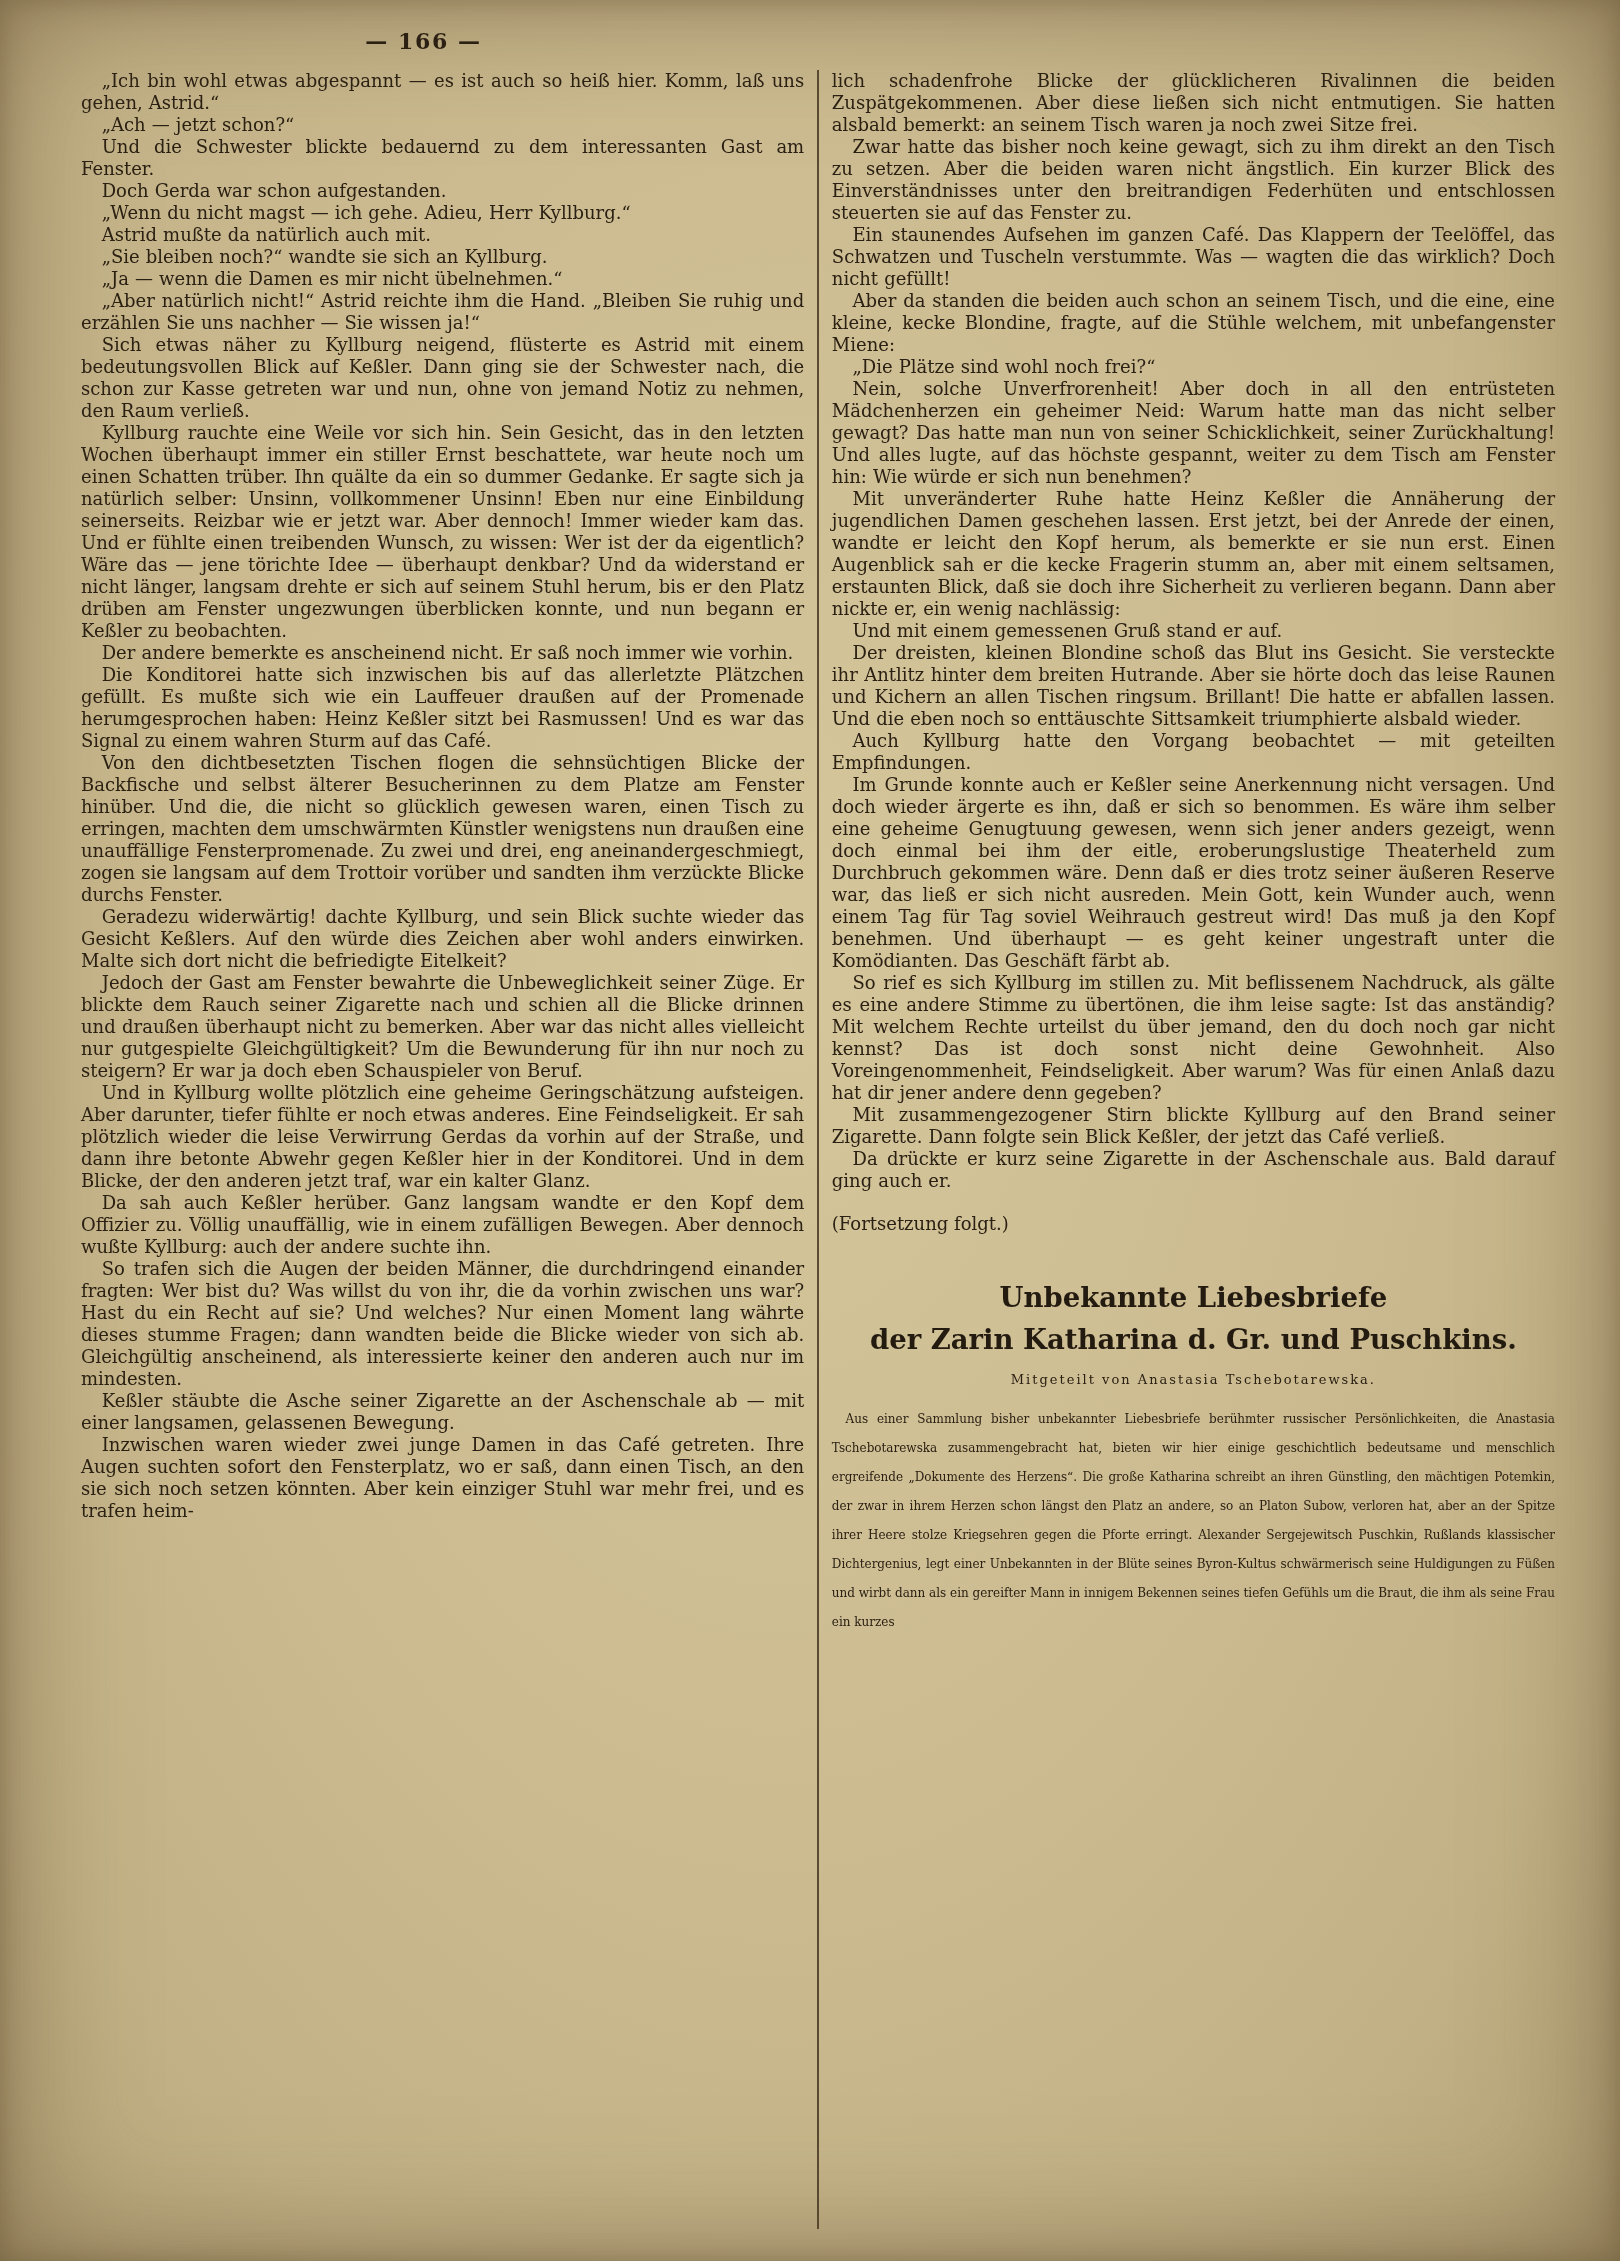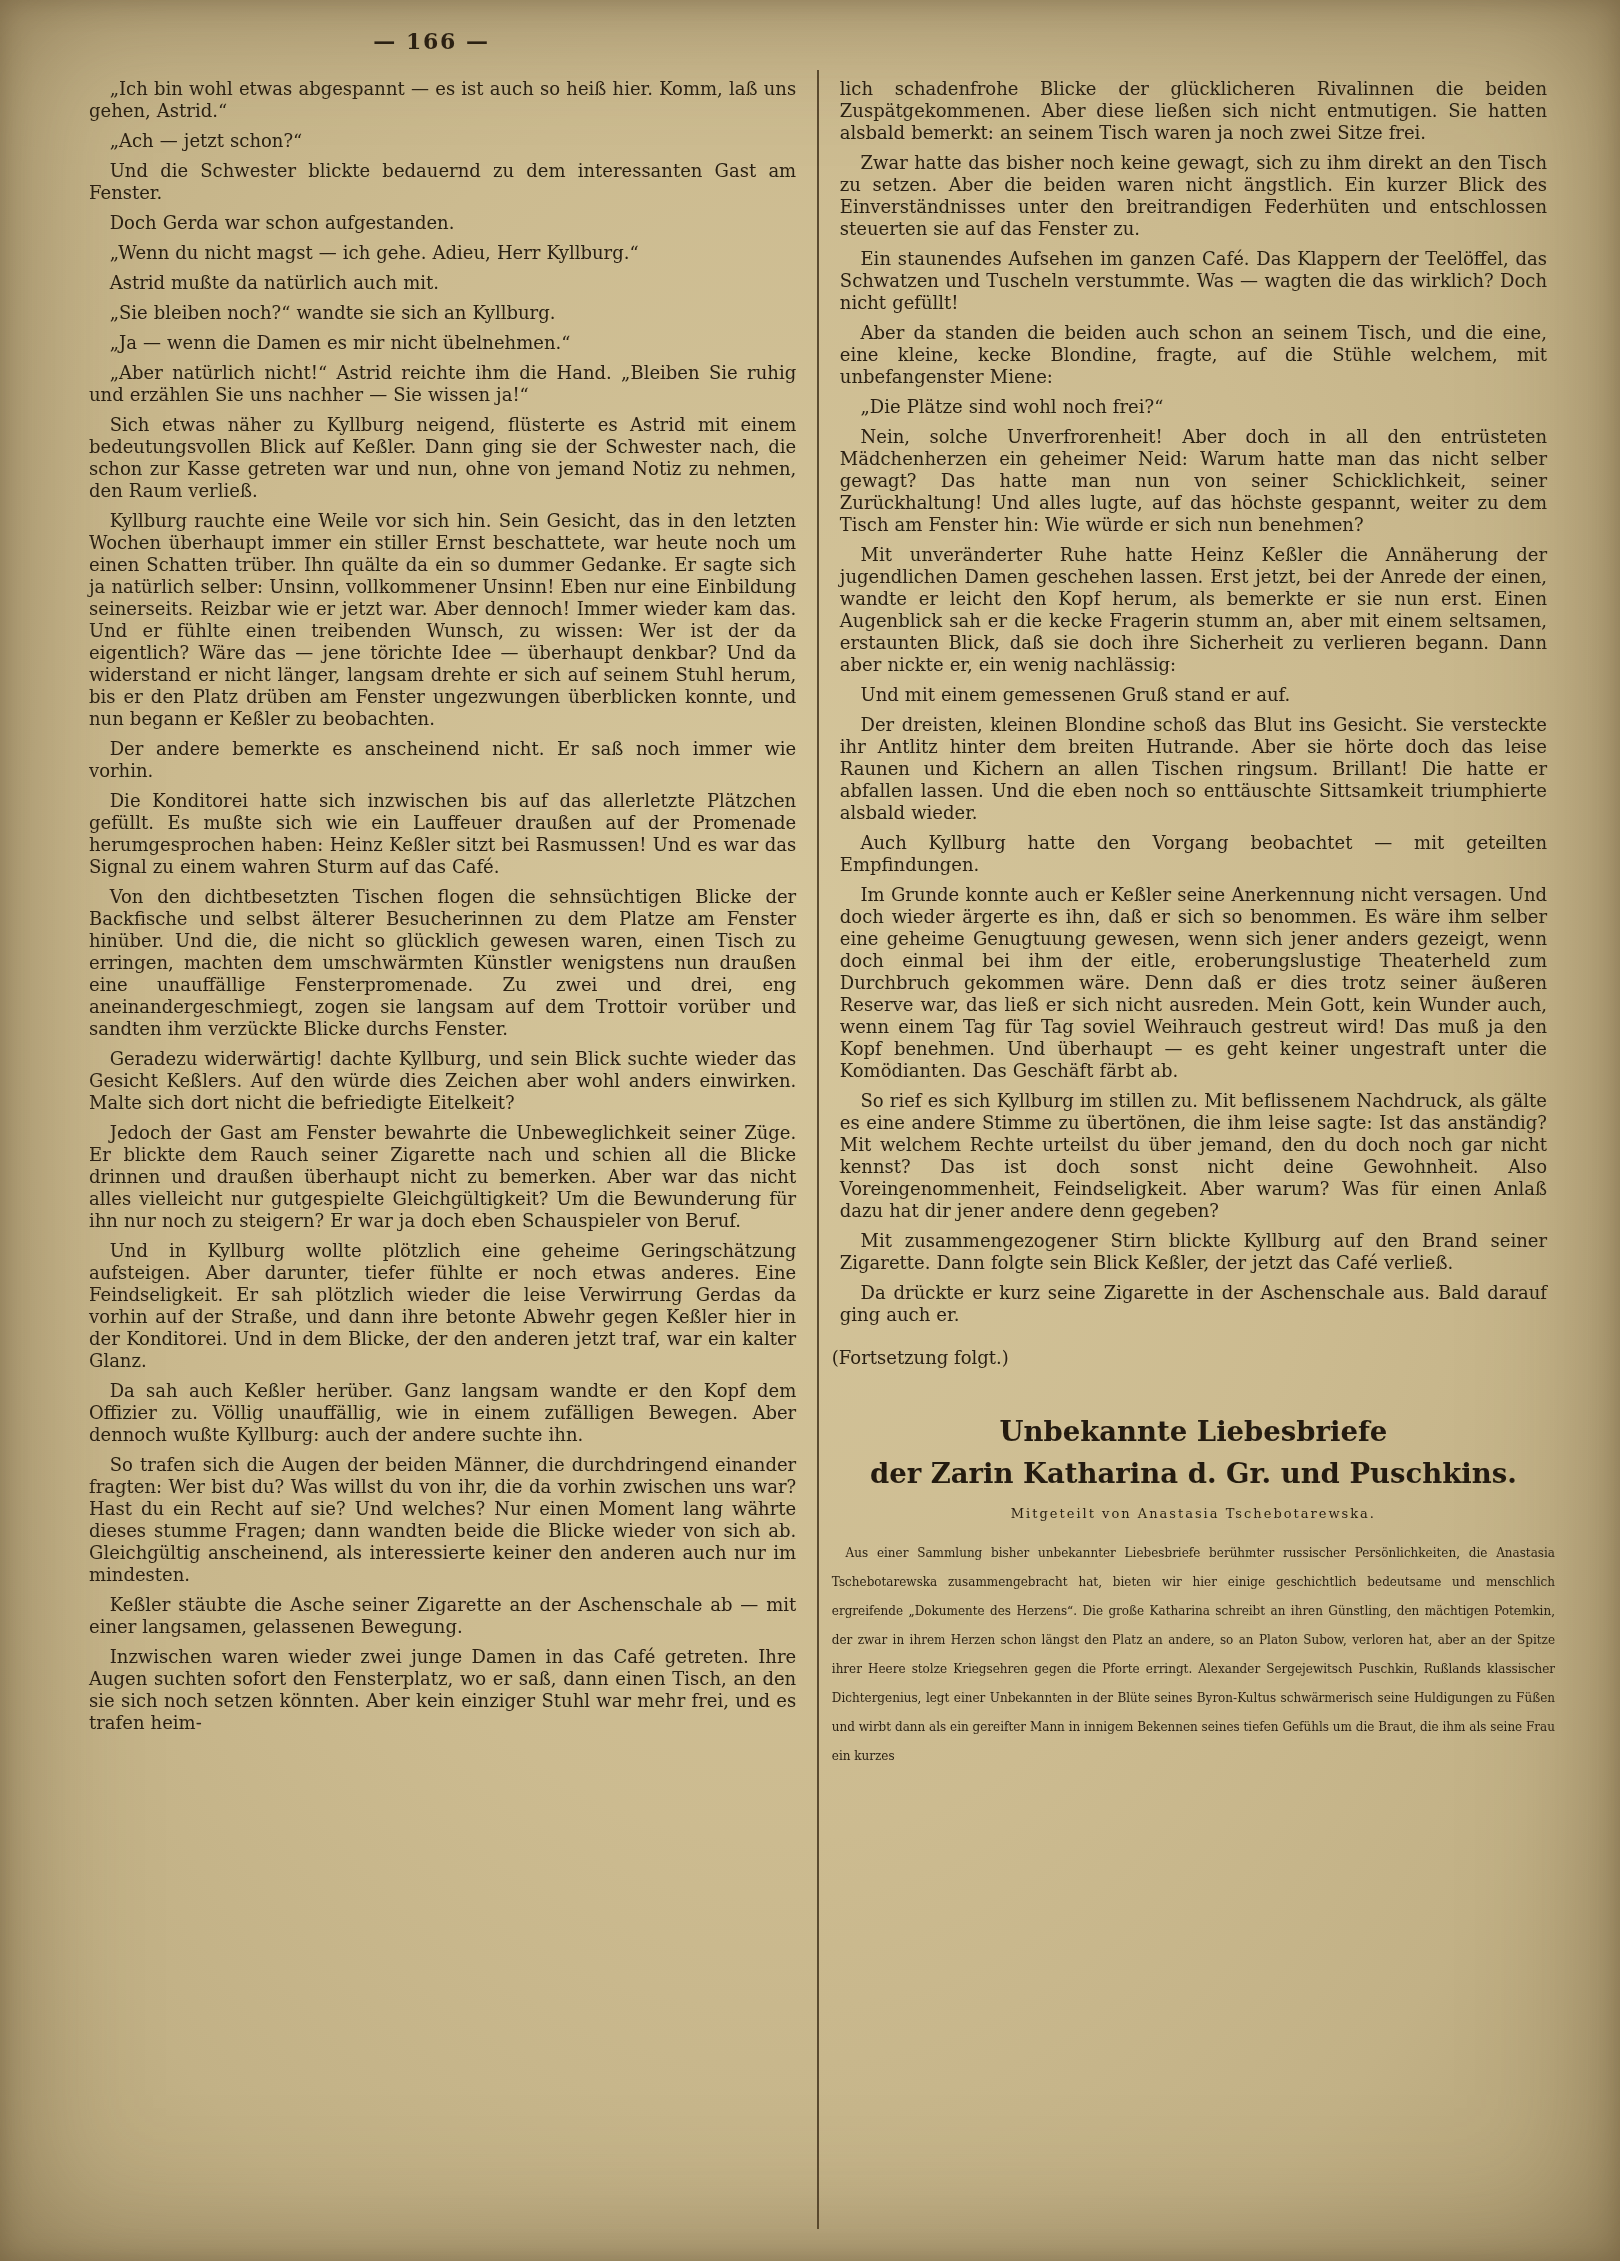--- a/index.html
+++ b/index.html
@@ -22,21 +22,21 @@
     position: absolute;
     inset: 0;
     pointer-events: none;
     box-shadow:
       inset 0 0 138px rgba(90, 70, 40, 0.55),
       inset 0 0 29px rgba(80, 62, 34, 0.35);
   }
   .page-number {
     position: absolute;
     top: 27.5px;
-    left: 71px;
+    left: 63px;
     width: 721px;
     text-align: center;
     font-size: 22px;
     font-weight: bold;
     letter-spacing: 1.6px;
     color: #241b10;
   }
   .columns {
     position: absolute;
     top: 70px;
@@ -50,21 +50,21 @@
     flex: 1 1 0;
     min-width: 0;
   }
   .divider {
     width: 1.6px;
     background: #473720;
     opacity: 0.85;
     margin: 0 13px;
   }
   .para {
-    margin: 8px;
+    margin: 0;
     font-size: 18px;
     line-height: 22px;
     text-align: justify;
     text-indent: 1.15em;
     hyphens: auto;
     -webkit-hyphens: auto;
     word-spacing: 0.02em;
     color: #2a2013;
   }
   .para.no-indent {

